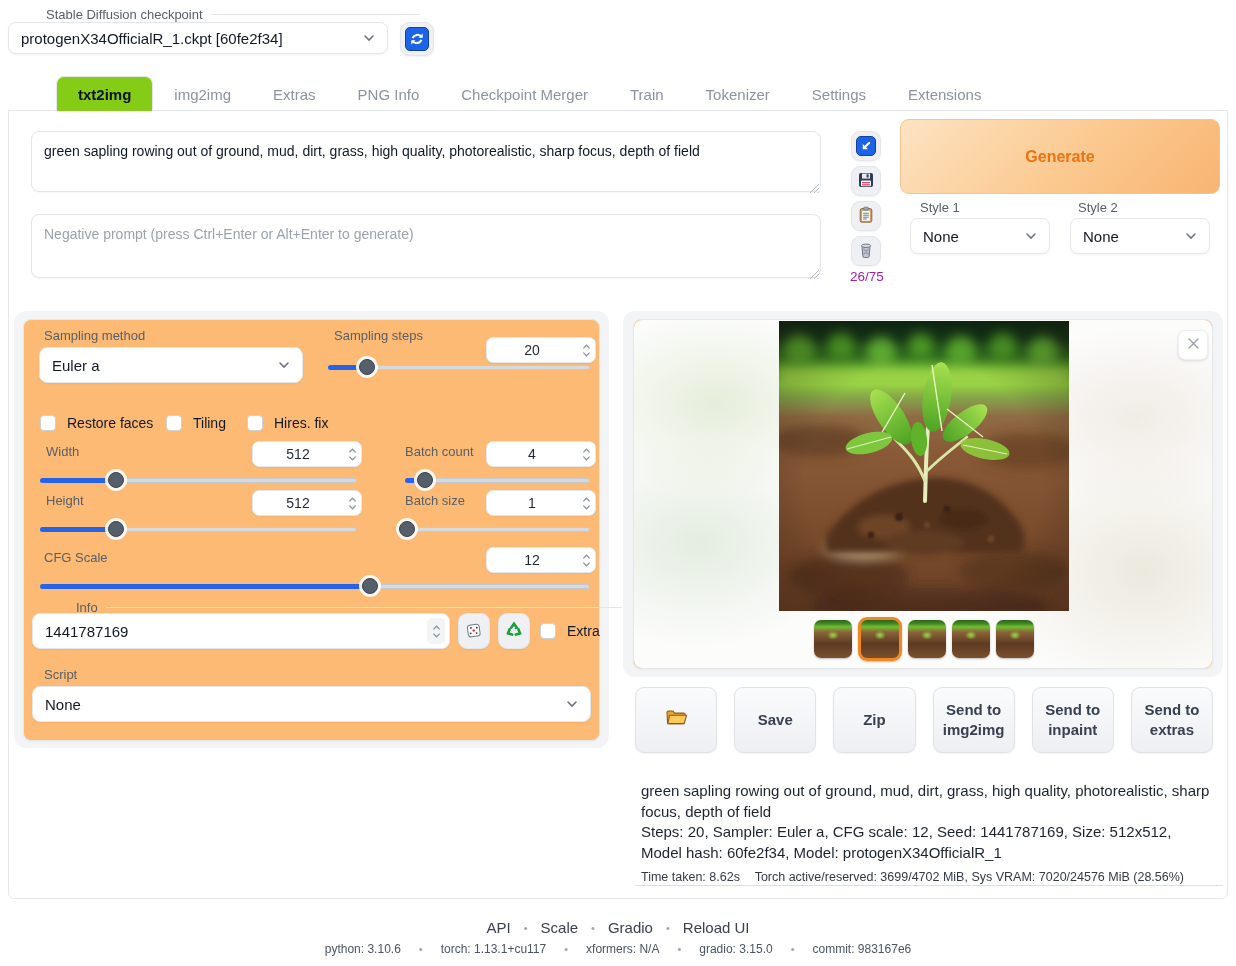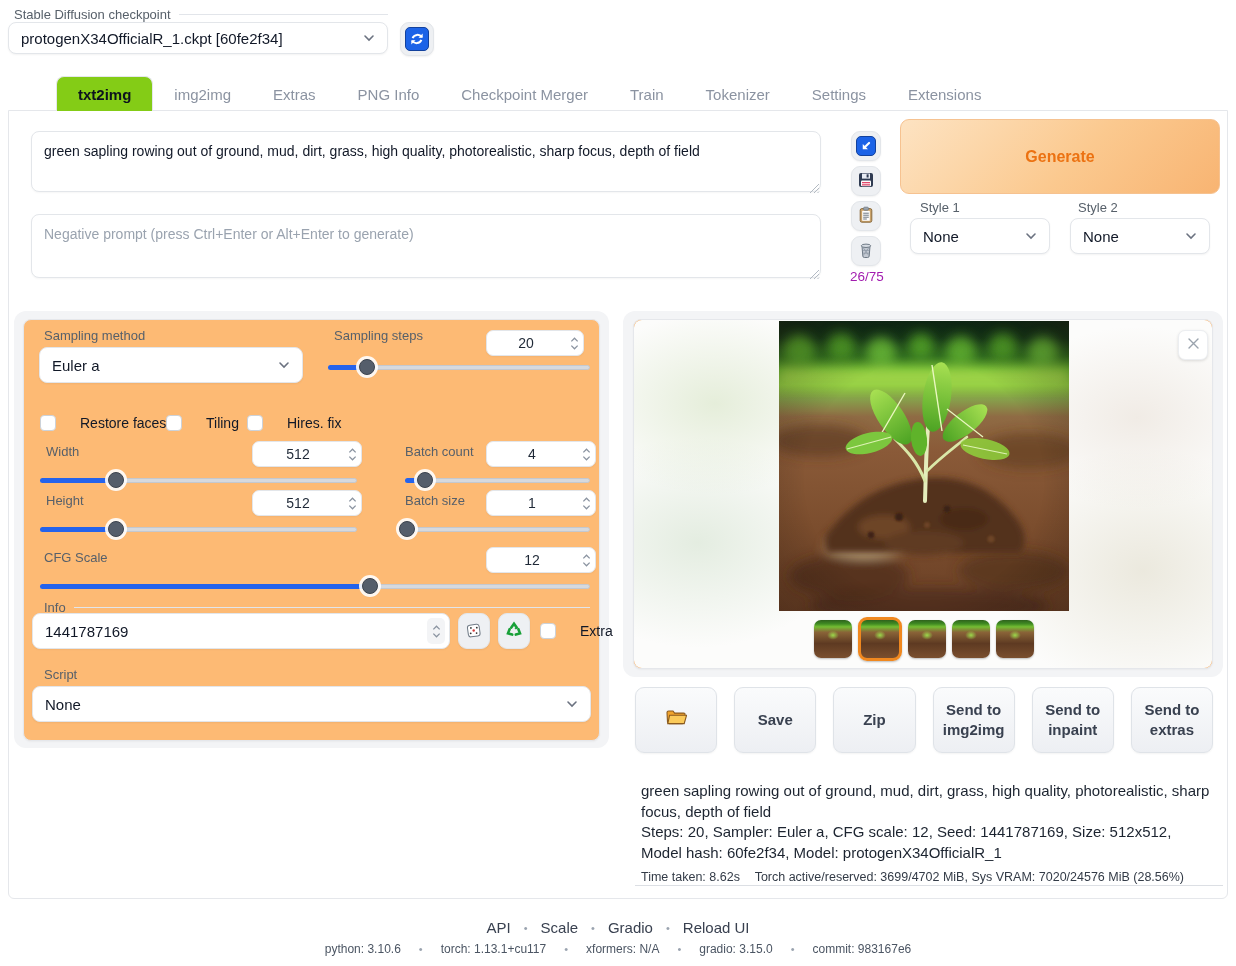--- a/index.html
+++ b/index.html
@@ -2,21 +2,21 @@
 <html><head>
 <meta charset="utf-8">
 <style>
   * { margin:0; padding:0; box-sizing:border-box; }
   html,body { background:#fff; }
   body { font-family:"Liberation Sans","DejaVu Sans",sans-serif; color:#1f2937; }
   #app { position:relative; width:1236px; height:966px; background:#fff; overflow:hidden; }
 
   .abs { position:absolute; }
   .label { font-size:13px; color:#57606a; }
-  .label-line { display:flex; align-items:center; gap:8px; }
+  .label-line { display:flex; align-items:center; gap:8px;margin-left:32px; }
   .label-line::after { content:""; flex:1; height:1px; background:#e2e5ea; }
 
   
   .dd { border:1px solid #e3e6ea; border-radius:8px; background:#fff; display:flex; align-items:center;
         padding:0 12px; font-size:15px; color:#111827; box-shadow:0 1px 2px rgba(0,0,0,.05); cursor:pointer; }
   .dd .chev { margin-left:auto; display:flex; }
   .icon-btn { background:#eef0f3; border:1px solid #e3e6ea; border-radius:9px; display:flex; align-items:center;
         justify-content:center; cursor:pointer; box-shadow:0 1px 2px rgba(0,0,0,.06); }
   .blue-sq { width:24px; height:24px; border-radius:5px; background:#1c63e7; border:1px solid #12419d;
         display:flex; align-items:center; justify-content:center; }
@@ -60,21 +60,21 @@
         background:#d6d9de; border:1px solid #c4c8cf; }
   .slider .fill  { position:absolute; top:6px; left:0; height:5px; width:var(--p,0%); border-radius:3px;
         background:#2563eb; }
   .slider .handle{ position:absolute; top:0; left:var(--p,0%); margin-left:-8px; width:16px; height:16px;
         border-radius:50%; background:#555e6b; border:1px solid #3c434e;
         box-shadow:0 0 0 3px rgba(255,255,255,.9), 0 1px 3px rgba(0,0,0,.35); cursor:grab; }
 
   
   .cb { width:16px; height:16px; border:1.6px solid #ccd2d9; border-radius:4px; background:#fff;
         display:inline-block; cursor:pointer; flex:none; }
-  .cb-row { display:flex; align-items:flex-end; gap:24px; }
+  .cb-row { display:flex; align-items:flex-end; gap:11px; }
   .cb-label { font-size:14px; color:#111827; }
 
   
   .gallery-backdrop { position:absolute; inset:0; border-radius:8px;
      background:
        radial-gradient(190px 130px at 14% 24%, rgba(214,228,196,.6), transparent 70%),
        radial-gradient(210px 150px at 11% 64%, rgba(208,224,203,.55), transparent 70%),
        radial-gradient(190px 130px at 87% 28%, rgba(229,219,208,.5), transparent 70%),
        radial-gradient(210px 170px at 88% 72%, rgba(219,214,193,.5), transparent 72%),
        #fcfcfb; }
@@ -245,21 +245,21 @@
         <div class="abs dd" style="left:15px; top:27px; width:264px; height:36px;">
           <span>Euler a</span>
           <span class="chev">
             <svg width="12" height="8" viewBox="0 0 12 8">
                 <path d="M2 2l4 4 4-4" stroke="#6b7280" stroke-width="1.6" fill="none" stroke-linecap="round"></path>
               </svg>
           </span>
         </div>
 
         <div class="abs label" style="left:310px; top:8px;">Sampling steps</div>
-        <div class="abs num" style="left:462px; top:10px; width:98px;">
+        <div class="abs num" style="left:462px; top:17px; width:110px;">
           <span class="val">20</span>
           <span class="spin">
             <svg width="9" height="6" viewBox="0 0 10 6">
                 <path d="M1.5 4.5L5 1l3.5 3.5" stroke="#8a93a0" stroke-width="1.4" fill="none"></path>
               </svg>
             <svg width="9" height="6" viewBox="0 0 10 6">
                 <path d="M1.5 1.5L5 5l3.5-3.5" stroke="#8a93a0" stroke-width="1.4" fill="none"></path>
               </svg>
           </span>
         </div>

